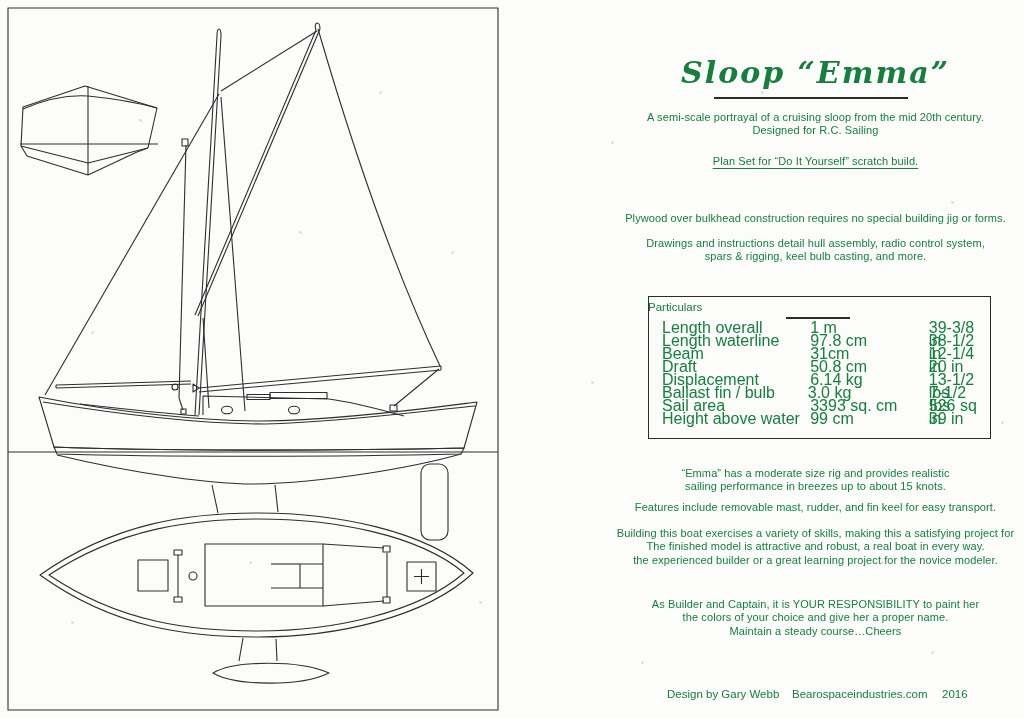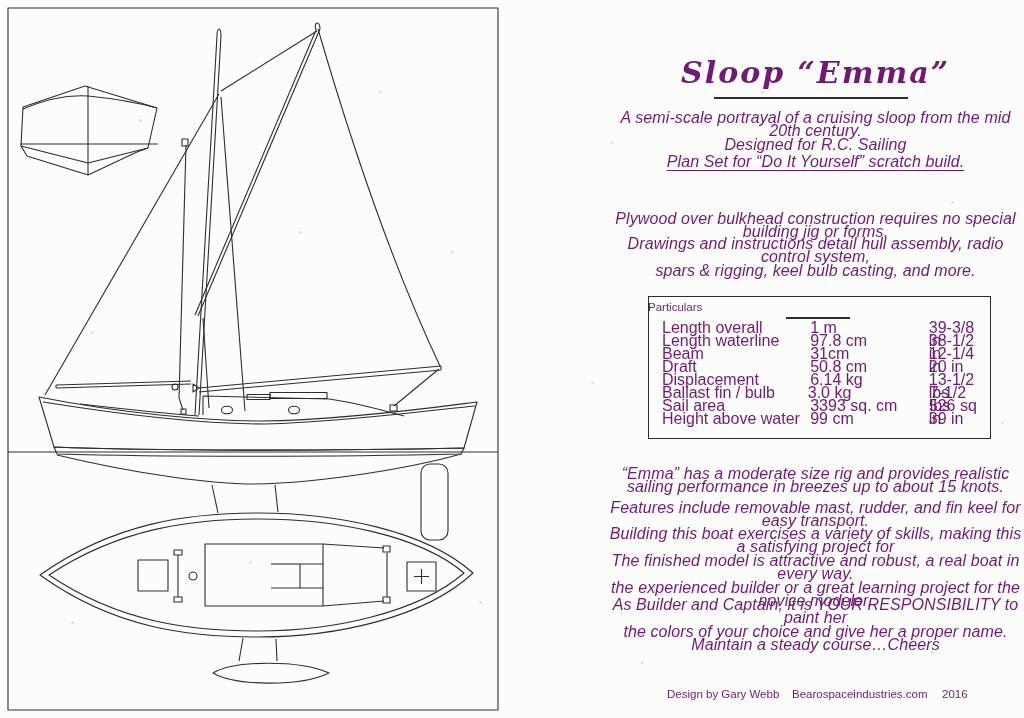--- a/index.html
+++ b/index.html
@@ -1,23 +1,23 @@
 <!DOCTYPE html>
 <html><head>
 <meta charset="utf-8">
 <style>
   html,body{margin:0;padding:0;background:#e8e8e4;}
   .page{position:relative;width:1024px;height:718px;background:#fcfcfb;overflow:hidden;
-        font-family:"Liberation Sans",sans-serif;color:#701a75;}
+        font-family:"Liberation Sans",sans-serif;color:#15803d;}
   .drawing-svg{position:absolute;left:0;top:0;}
   .drawing-svg path,.drawing-svg rect,.drawing-svg line,.drawing-svg ellipse,.drawing-svg circle{
         fill:none;stroke:#2e2e2e;stroke-width:1.1;stroke-linejoin:round;}
   
   .blk{position:absolute;left:607px;width:417px;text-align:center;
-       font-size:16px;line-height:13.4px;letter-spacing:.1px;font-style:italic;}
+       font-size:11px;line-height:13.4px;letter-spacing:.1px;}
   .title-blk{top:54px;font-family:"DejaVu Serif",serif;font-style:italic;font-weight:bold;
        font-size:30px;line-height:38px;letter-spacing:2px;}
   .title-underline{position:absolute;left:714px;top:97px;width:194px;height:2px;background:#2c2c2c;}
   .u{text-decoration:underline;text-underline-offset:3px;margin-top:22px;}
   .intro-blk{top:111px;}
   .planset-blk{top:155px;}
   .f1-blk{top:188px;}
   .f2-blk{top:212px;}
   .f3-blk{top:237px;}
   

